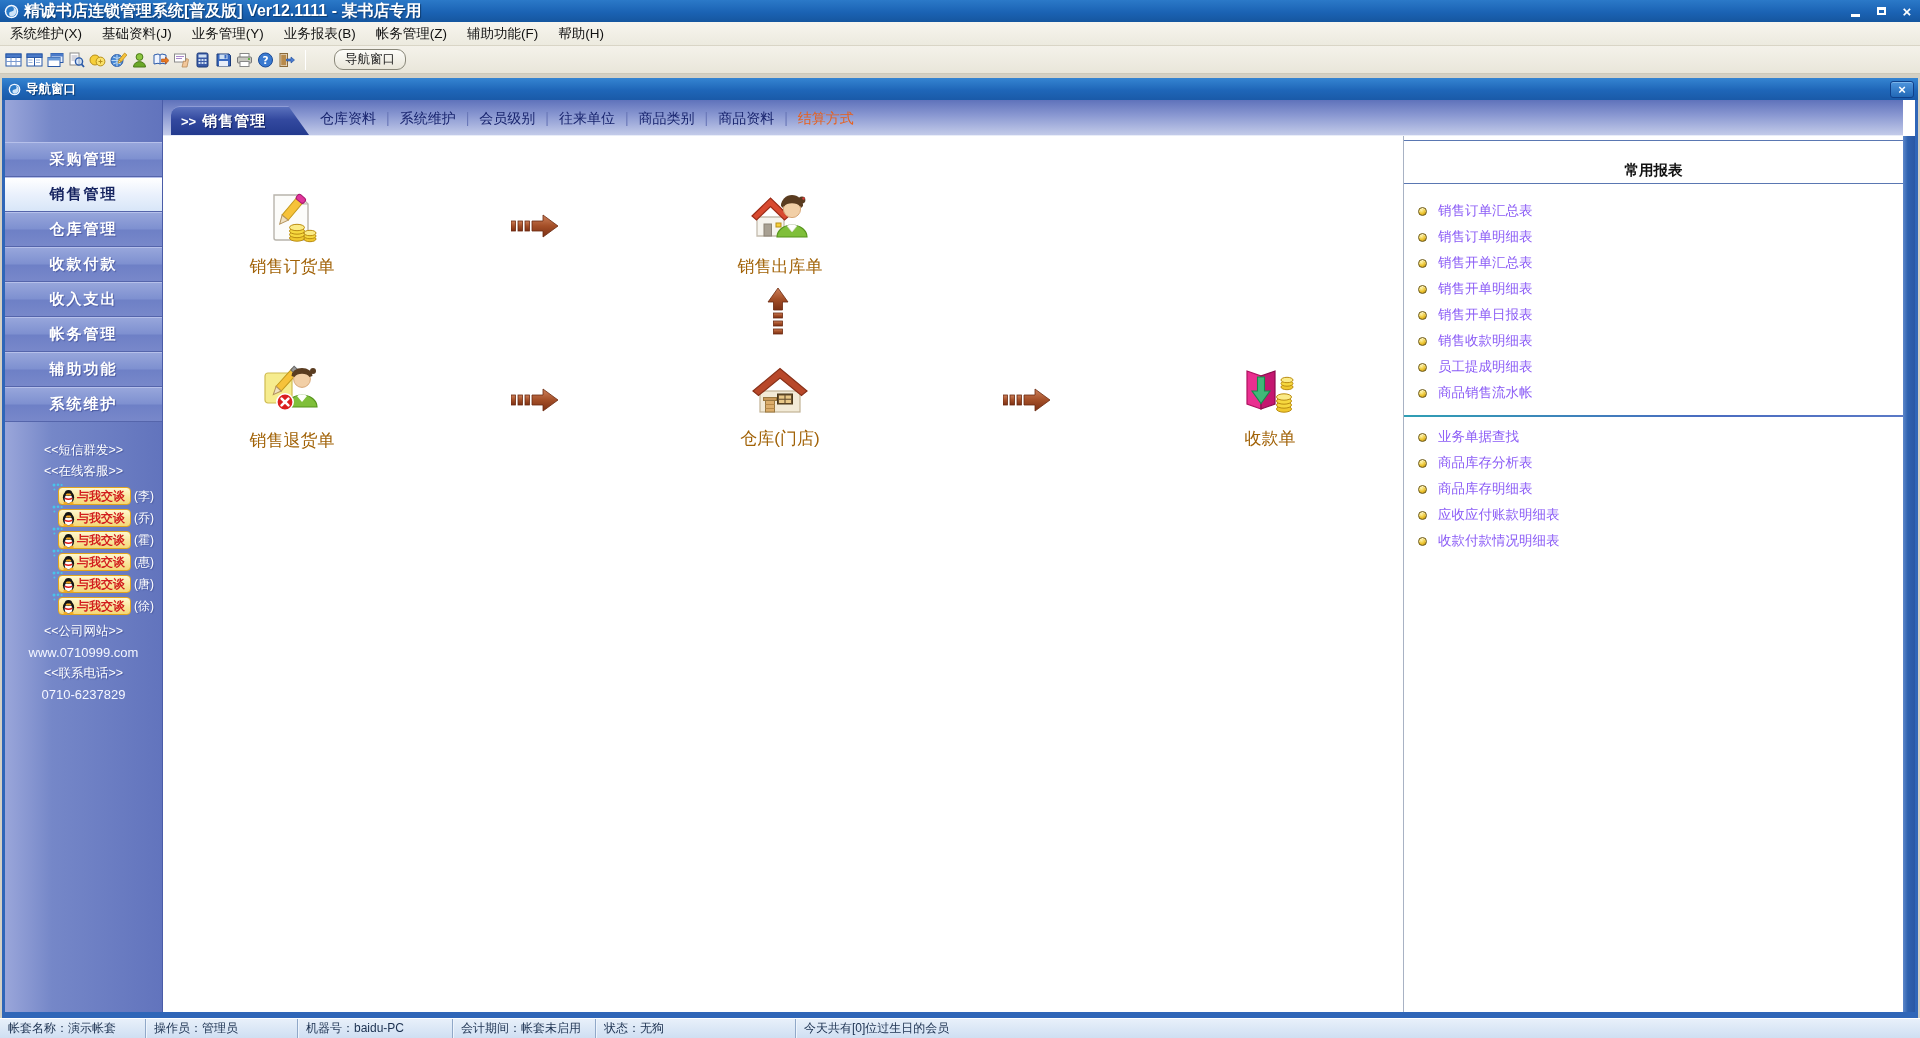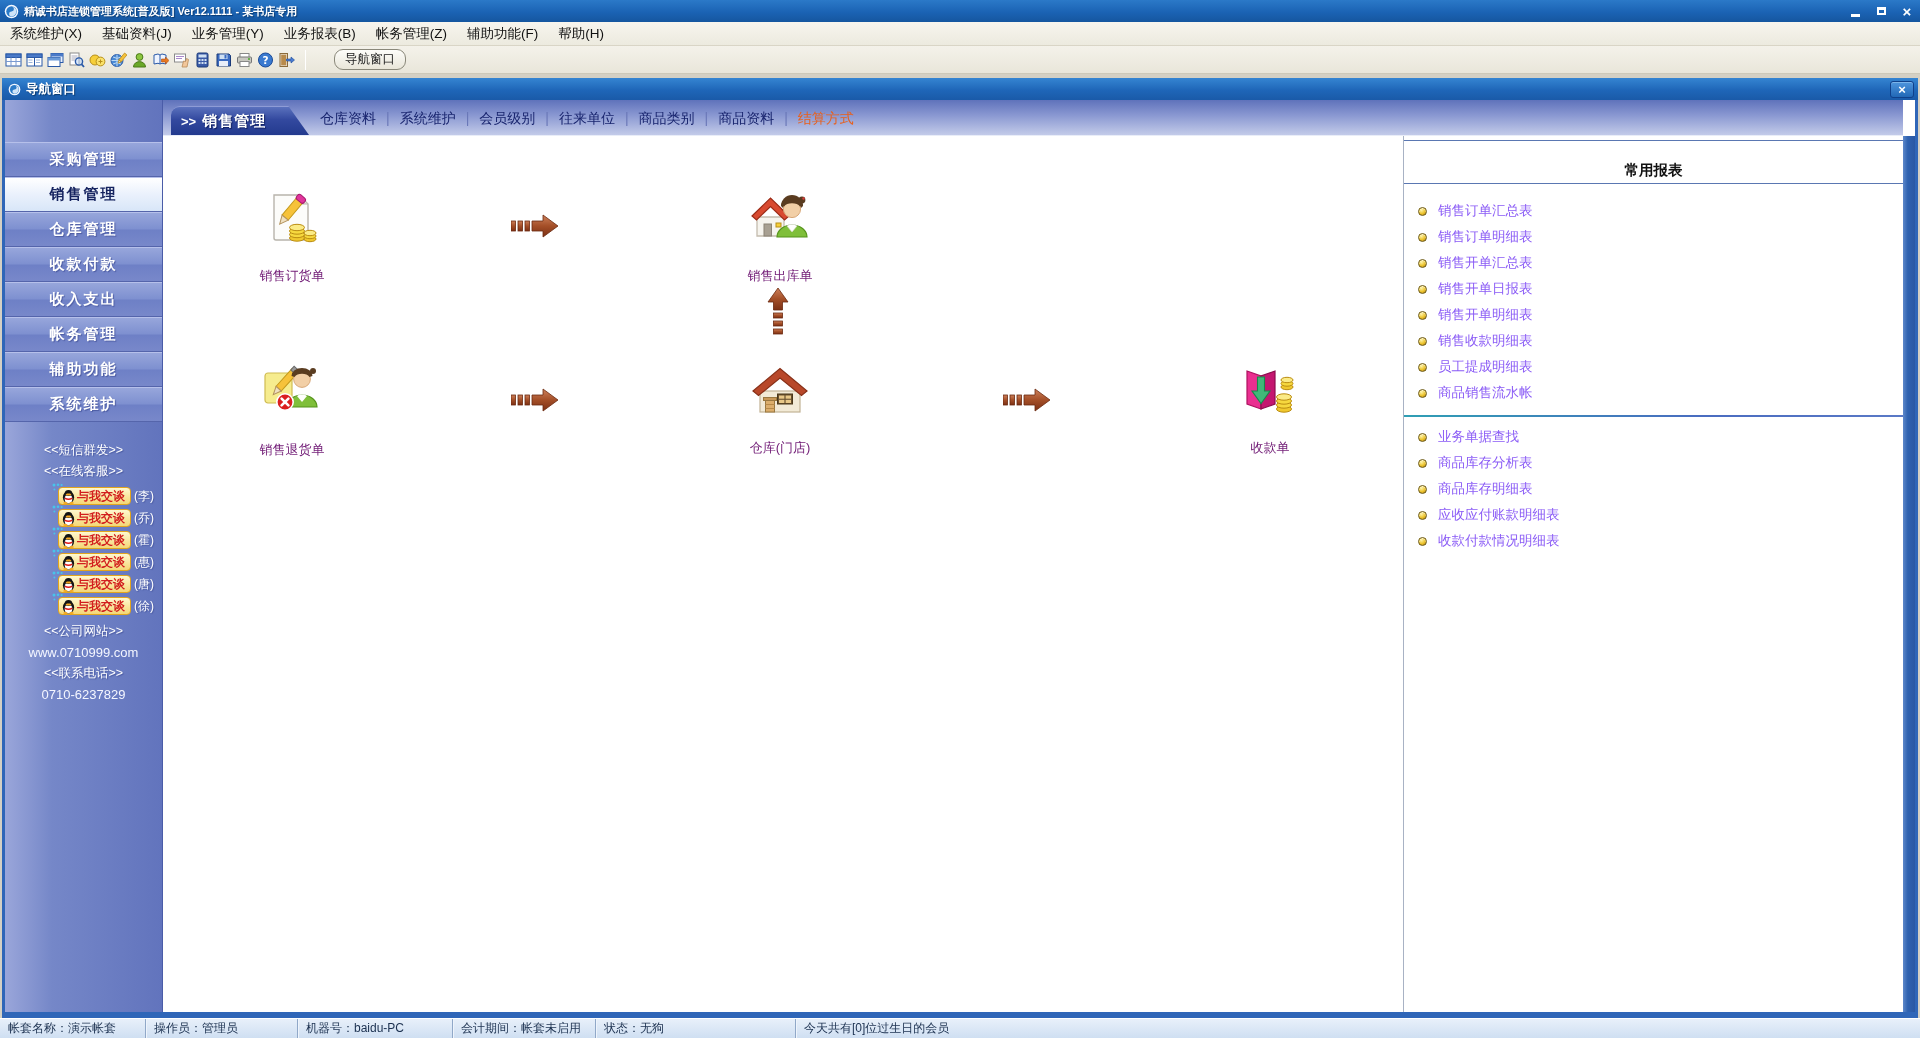--- a/index.html
+++ b/index.html
@@ -4,21 +4,21 @@
 <style>
   * { margin:0; padding:0; box-sizing:border-box; }
   html,body { width:1920px; height:1038px; overflow:hidden; background:#d4d0c4;
               font-family:"Liberation Sans","DejaVu Sans",sans-serif; }
 
   
   .titlebar { position:absolute; left:0; top:0; right:0; height:22px;
     background:linear-gradient(180deg,#2b79c8 0%,#1b63b4 55%,#15569f 100%);
     display:flex; align-items:center; color:#fff; }
   .app-icon { width:15px; height:15px; margin:0 5px 0 4px; }
-  .titlebar-text { font-size:11px; font-weight:bold; text-shadow:1px 1px 1px #0a3a70; }
+  .titlebar-text { font-size:16px; font-weight:bold; text-shadow:1px 1px 1px #0a3a70; }
   .win-controls { margin-left:auto; display:flex; align-items:center; height:100%; }
   .wc-btn { width:26px; height:100%; display:flex; align-items:center; justify-content:center;
             color:#fff; font-weight:bold; cursor:default; }
   .ico-min { width:9px; height:3px; background:#fff; margin-top:8px; }
   .ico-max { width:9px; height:8px; border:2px solid #fff; border-top-width:3px; position:relative; }
   .ico-close { font-size:15px; line-height:1; font-weight:bold; }
 
   .menubar { position:absolute; left:0; top:22px; right:0; height:24px;
     background:linear-gradient(180deg,#f7f5ee,#eceadf); border-bottom:1px solid #d9d5c6;
     display:flex; align-items:center; font-size:13.5px; color:#111; }
@@ -85,21 +85,21 @@
   .tab-label { font-size:15px; font-weight:bold; letter-spacing:1px; text-shadow:1px 1px 1px #101f60; }
   .tab-links { position:absolute; left:152px; bottom:7px; display:flex; align-items:center;
     font-size:14px; color:#18246e; }
   .tab-link { padding:0 5px; }
   .tab-link:not(:last-child)::after { content:"|"; color:#6a78b8; margin-left:10px; }
   .tab-link.hl { color:#e8601c; }
 
   
   .mainarea { position:absolute; left:158px; right:512px; top:36px; bottom:0; background:#fff; }
   .flow-node { position:absolute; width:150px; text-align:center; }
-  .flow-label { font-size:13px; color:#701a75; margin-top:16px; }
+  .flow-label { font-size:17px; color:#a16207; margin-top:4px; }
   .arrow { position:absolute; }
 
   
   .reports { position:absolute; right:12px; width:500px; top:36px; bottom:0; background:#fff;
     border-left:1px solid #a8b2c4; }
   .rp-line { border-top:1px solid #5a77b2; }
   .rp-title { height:26px; line-height:26px; text-align:center; font-size:14.5px; font-weight:bold; color:#111; margin-top:4px; }
   .rp-list { list-style:none; margin-top:14px; }
   .rp-item { height:26px; display:flex; align-items:center; padding-left:14px; font-size:13.5px; color:#8b5cf6; }
   .bullet { width:9px; height:9px; border-radius:50%; margin-right:11px; flex:none;
@@ -603,25 +603,25 @@
         <li class="rp-item">
             <span class="bullet"></span>
             <span>销售订单明细表</span>
           </li>
         <li class="rp-item">
             <span class="bullet"></span>
             <span>销售开单汇总表</span>
           </li>
         <li class="rp-item">
             <span class="bullet"></span>
+            <span>销售开单明细表</span>
+          </li>
+        <li class="rp-item">
+            <span class="bullet"></span>
             <span>销售开单日报表</span>
-          </li>
-        <li class="rp-item">
-            <span class="bullet"></span>
-            <span>销售开单明细表</span>
           </li>
         <li class="rp-item">
             <span class="bullet"></span>
             <span>销售收款明细表</span>
           </li>
         <li class="rp-item">
             <span class="bullet"></span>
             <span>员工提成明细表</span>
           </li>
         <li class="rp-item">

